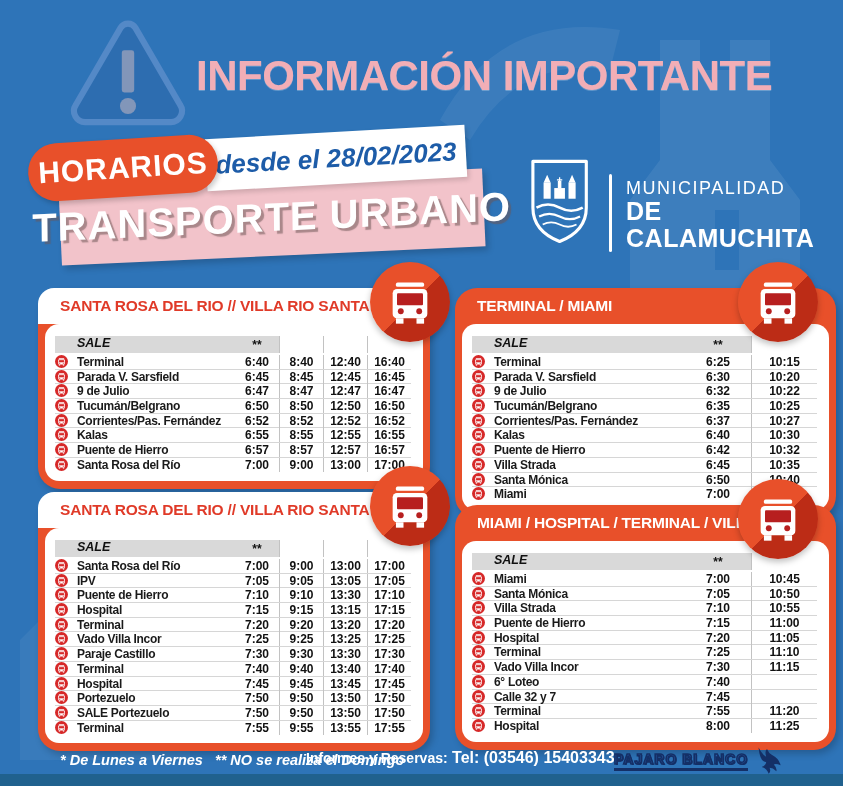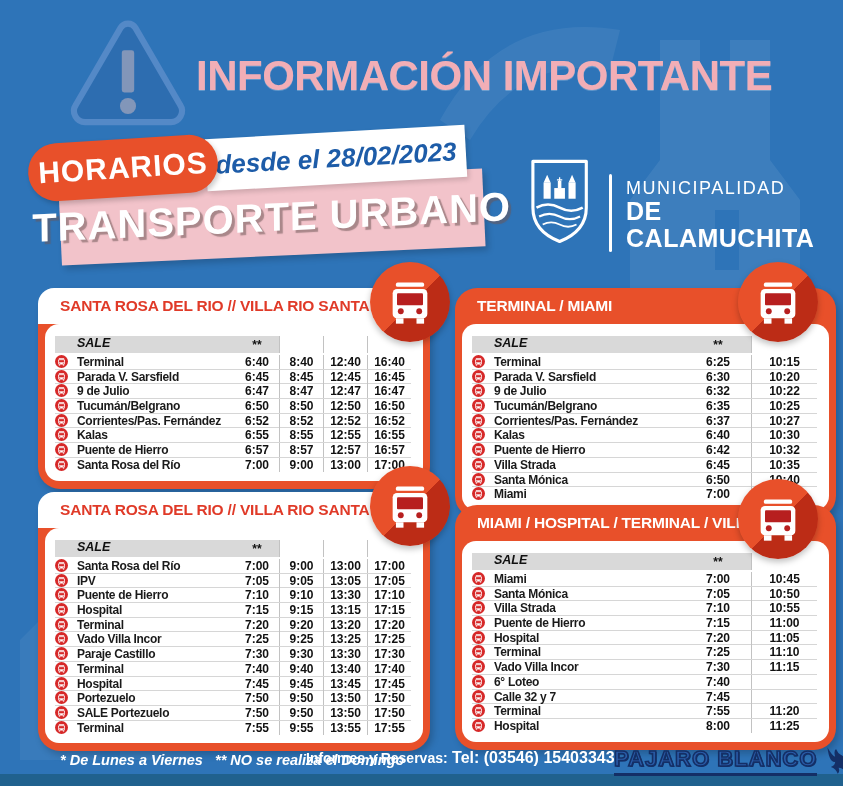--- a/index.html
+++ b/index.html
@@ -68,21 +68,21 @@
   #card-1 { left:455px; top:288px; width:381px; }
   #card-2 { left:38px;  top:492px; width:392px; }
   #card-3 { left:455px; top:505px; width:381px; }
 
   
   .footnote { position:absolute; left:60px; top:752px; color:#fff; font-style:italic; font-weight:bold; font-size:14.5px; white-space:nowrap; }
   .contact { position:absolute; left:306px; top:749px; color:#fff; white-space:nowrap; }
   .contact .c-label { font-weight:bold; font-size:14px; }
   .contact .c-value { font-weight:bold; font-size:16px; }
   .brand { position:absolute; left:614px; top:744px; display:flex; align-items:center; }
-  .brand .brand-text { font-size:22px; font-weight:bold; letter-spacing:1px; color:#2a5ca8; -webkit-text-stroke:1.6px #142f66; text-shadow:1px 1px 0 #142f66; border-bottom:3px solid #142f66; padding-bottom:1px; white-space:nowrap; }
+  .brand .brand-text { font-size:14px; font-weight:bold; letter-spacing:1px; color:#2a5ca8; -webkit-text-stroke:1.6px #142f66; text-shadow:1px 1px 0 #142f66; border-bottom:3px solid #142f66; padding-bottom:1px; white-space:nowrap; }
   .brand .bird { width:34px; height:34px; margin-left:2px; }
 </style>
 </head>
 <body>
 
 <div class="decor" style="left:620px; top:0; opacity:.07;">
   <svg width="230" height="400">
       <path d="M40 40 h40 v30 h30 v-30 h40 v120 l30 40 v160 h-170 v-160 l30-40 Z" fill="#ffffff"></path>
       <rect x="95" y="210" width="24" height="60" fill="#2e74b8"></rect>
     </svg>

